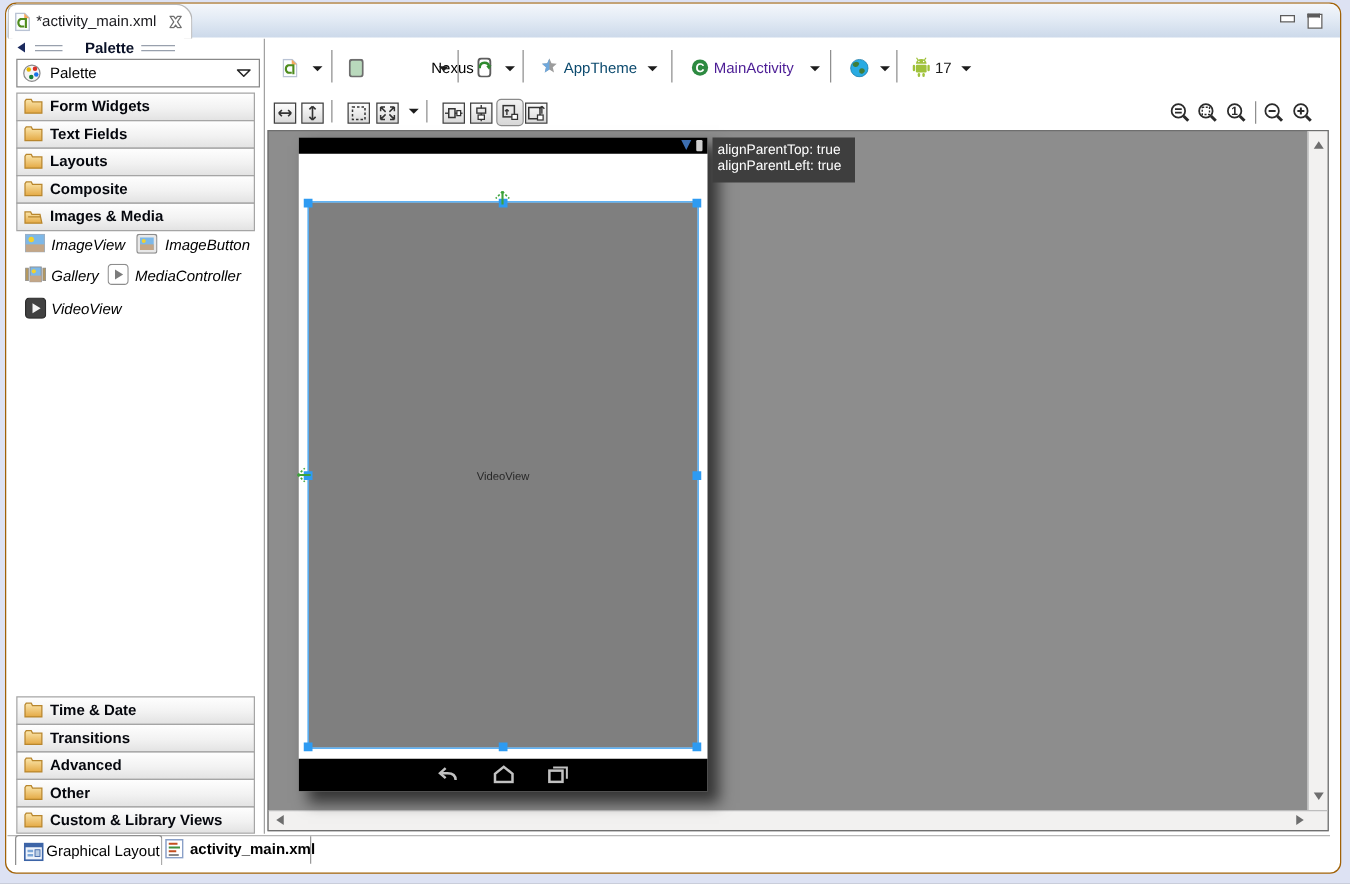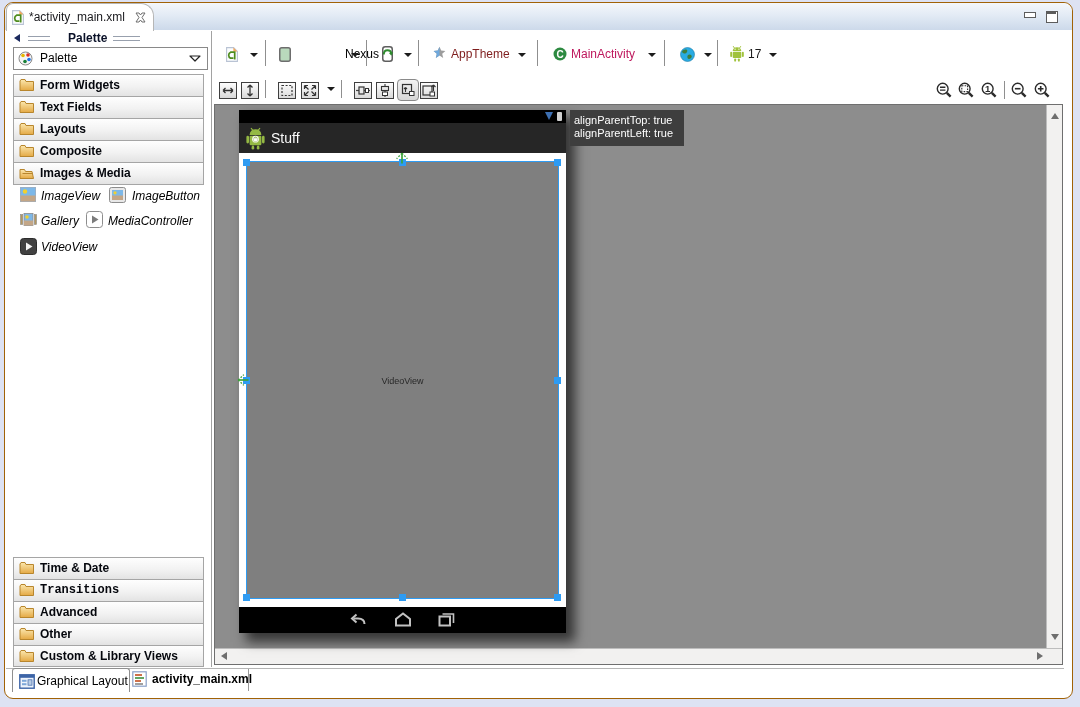--- a/index.html
+++ b/index.html
@@ -131,21 +131,21 @@
     <path d="M6 4.5 L12.5 8.5 L6 12.5 Z" fill="#f4f4f4"></path>
   </svg>
   <span class="pitem" style="left:36px;top:237px;">VideoView</span>
 
   <div class="cathdr" style="top:554px;">
       <svg width="16" height="14" viewBox="0 0 16 14">
         <path d="M1 3 L1 12.5 L14.5 12.5 L14.5 3.5 L7 3.5 L6 1.5 L2 1.5 Z" fill="url(#fg1)" stroke="#b8862d" stroke-width="1"></path>
       </svg>
       <span class="lbl">Time &amp; Date</span>
     </div>
-  <div class="cathdr" style="top:576px;font-family:Liberation Mono, monospace;">
+  <div class="cathdr" style="top:576px;">
       <svg width="16" height="14" viewBox="0 0 16 14">
         <path d="M1 3 L1 12.5 L14.5 12.5 L14.5 3.5 L7 3.5 L6 1.5 L2 1.5 Z" fill="url(#fg1)" stroke="#b8862d" stroke-width="1"></path>
       </svg>
       <span class="lbl">Transitions</span>
     </div>
   <div class="cathdr" style="top:598px;">
       <svg width="16" height="14" viewBox="0 0 16 14">
         <path d="M1 3 L1 12.5 L14.5 12.5 L14.5 3.5 L7 3.5 L6 1.5 L2 1.5 Z" fill="url(#fg1)" stroke="#b8862d" stroke-width="1"></path>
       </svg>
       <span class="lbl">Advanced</span>
@@ -185,29 +185,29 @@
     <path d="M3.8 8.5 Q3.8 4.2 7.5 4.2 Q11 4.2 11.2 7.5" fill="none" stroke="#2e8b2e" stroke-width="1.9"></path>
     <path d="M13.2 6.2 L11.3 9.8 L9 6.9 Z" fill="#2e8b2e"></path>
   </svg>
   <div class="ddarrow" style="left:399px;top:50px;"></div>
   <div class="seph" style="left:413px;"></div>
 
   <svg class="abs" style="left:428px;top:43px" width="13" height="13" viewBox="0 0 13 13">
     <path d="M6.5 0.8 L8.2 4.6 L12.4 5 L9.2 7.7 L10.2 11.9 L6.5 9.6 L2.8 11.9 L3.8 7.7 L0.6 5 L4.8 4.6 Z" fill="#9c9c9c"></path>
     <path d="M6.5 0.8 L6.5 9.6 L2.8 11.9 L3.8 7.7 L0.6 5 L4.8 4.6 Z" fill="#6fa8dc"></path>
   </svg>
-  <span class="abs" style="left:446px;top:44px;font-size:12px;color:#7f1d1d;">AppTheme</span>
+  <span class="abs" style="left:446px;top:44px;font-size:12px;color:#0c4a6e;">AppTheme</span>
   <div class="ddarrow" style="left:513px;top:50px;"></div>
   <div class="seph" style="left:532px;"></div>
 
   <svg class="abs" style="left:548px;top:44px" width="14" height="14" viewBox="0 0 14 14">
     <circle cx="7" cy="7" r="6.5" fill="#2d8a41"></circle>
     <text x="7" y="10.6" font-family="Liberation Sans" font-size="10" font-weight="bold" fill="#fff" text-anchor="middle">C</text>
   </svg>
-  <span class="abs" style="left:566px;top:44px;font-size:12px;color:#be185d;">MainActivity</span>
+  <span class="abs" style="left:566px;top:44px;font-size:12px;color:#4c1d95;">MainActivity</span>
   <div class="ddarrow" style="left:643px;top:50px;"></div>
   <div class="seph" style="left:659px;"></div>
 
   <svg class="abs" style="left:675px;top:44px" width="15" height="15" viewBox="0 0 15 15">
     <circle cx="7.5" cy="7.5" r="7" fill="#29abe2"></circle>
     <path d="M2 4 Q4 2 6 2.5 Q8 3 7 5 Q6 7 4 6.5 Q2 6 2 4 Z" fill="#3f7d3a"></path>
     <path d="M8 8 Q10 7 11.5 8.5 Q12.5 10 10.5 11.5 Q8.5 12.5 7.5 11 Q7 9 8 8 Z" fill="#3f7d3a"></path>
     <circle cx="7.5" cy="7.5" r="7" fill="none" stroke="#1b7ba8" stroke-width="0.6"></circle>
   </svg>
   <div class="ddarrow" style="left:699px;top:50px;"></div>
@@ -319,37 +319,20 @@
       <div style="position:absolute;left:822px;top:3px;width:0;height:0;border-top:4.5px solid transparent;border-bottom:4.5px solid transparent;border-left:6px solid #6e6e6e;"></div>
     </div>
 
     <div class="abs" style="left:24px;top:5px;width:327px;height:523px;background:#fff;box-shadow:8px 8px 11px 1px rgba(0,0,0,0.62);">
 
       <div class="abs" style="left:0;top:0;width:327px;height:13px;background:#000;">
         <div style="position:absolute;right:13px;top:2px;width:0;height:0;border-left:4.5px solid transparent;border-right:4.5px solid transparent;border-top:8px solid #3d6fb2;"></div>
         <div style="position:absolute;right:4px;top:2px;width:5px;height:9px;background:#cfcfcf;border-radius:1px;"></div>
       </div>
 
-      <div class="abs" style="left:0;top:13px;width:327px;height:30px;background:#262626;">
-        <svg class="abs" style="left:6px;top:3px" width="21" height="24" viewBox="0 0 21 24">
-          <g fill="#94b944">
-            <path d="M6 2 L8 4.6 M15 2 L13 4.6" stroke="#94b944" stroke-width="1.2"></path>
-            <path d="M10.5 3.2 Q16 3.2 16.4 9 L4.6 9 Q5 3.2 10.5 3.2 Z"></path>
-            <rect x="4.6" y="9.8" width="11.8" height="9.5" rx="1.2"></rect>
-            <rect x="1.4" y="9.8" width="2.6" height="7.6" rx="1.3"></rect>
-            <rect x="17" y="9.8" width="2.6" height="7.6" rx="1.3"></rect>
-            <rect x="6.6" y="19.6" width="2.6" height="4" rx="1.3"></rect>
-            <rect x="11.8" y="19.6" width="2.6" height="4" rx="1.3"></rect>
-          </g>
-          <circle cx="10.5" cy="13.2" r="3.4" fill="#f2f6ea"></circle>
-          <path d="M8.9 12.1 Q10.5 10.2 12.1 12.1" fill="none" stroke="#8aa83e" stroke-width="0.9"></path>
-          <rect x="8.6" y="12.1" width="3.8" height="3.4" rx="0.6" fill="#fdfdfb" stroke="#a9bf72" stroke-width="0.5"></rect>
-        </svg>
-        <span class="abs" style="left:32px;top:7px;font-size:14px;color:#fafafa;">Stuff</span>
-      </div>
 
       <div class="abs" style="left:8px;top:52px;width:310.5px;height:435.5px;background:#7f7f7f;"></div>
       <span class="abs" style="left:0px;top:266px;width:327px;text-align:center;font-size:9px;color:#282828;">VideoView</span>
 
       <div class="abs" style="left:0;top:497px;width:327px;height:26px;background:#000;">
         <svg class="abs" style="left:110px;top:6px" width="18" height="14" viewBox="0 0 18 14">
           <path d="M15.5 11 Q15.5 5.5 9 5.5 L4.5 5.5" fill="none" stroke="#c2c2c2" stroke-width="2"></path>
           <path d="M7.5 1.5 L3 5.5 L7.5 9.5" fill="none" stroke="#c2c2c2" stroke-width="2"></path>
         </svg>
         <svg class="abs" style="left:155px;top:5px" width="18" height="15" viewBox="0 0 18 15">

